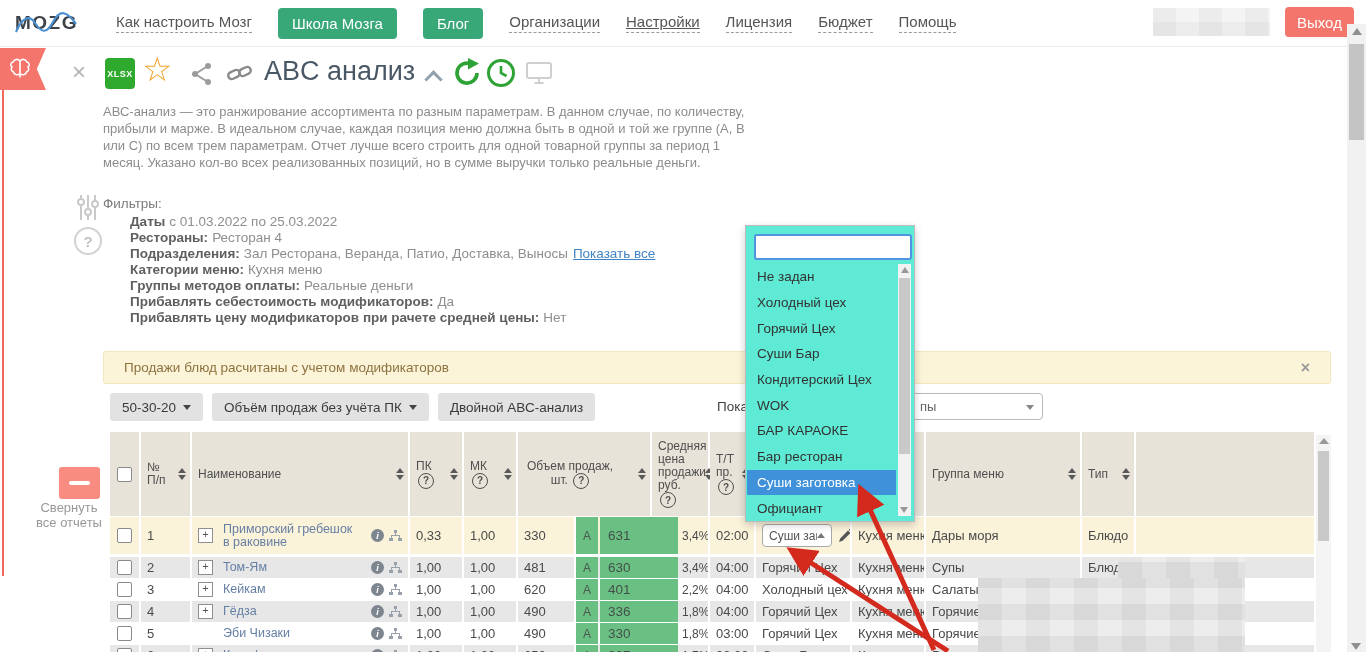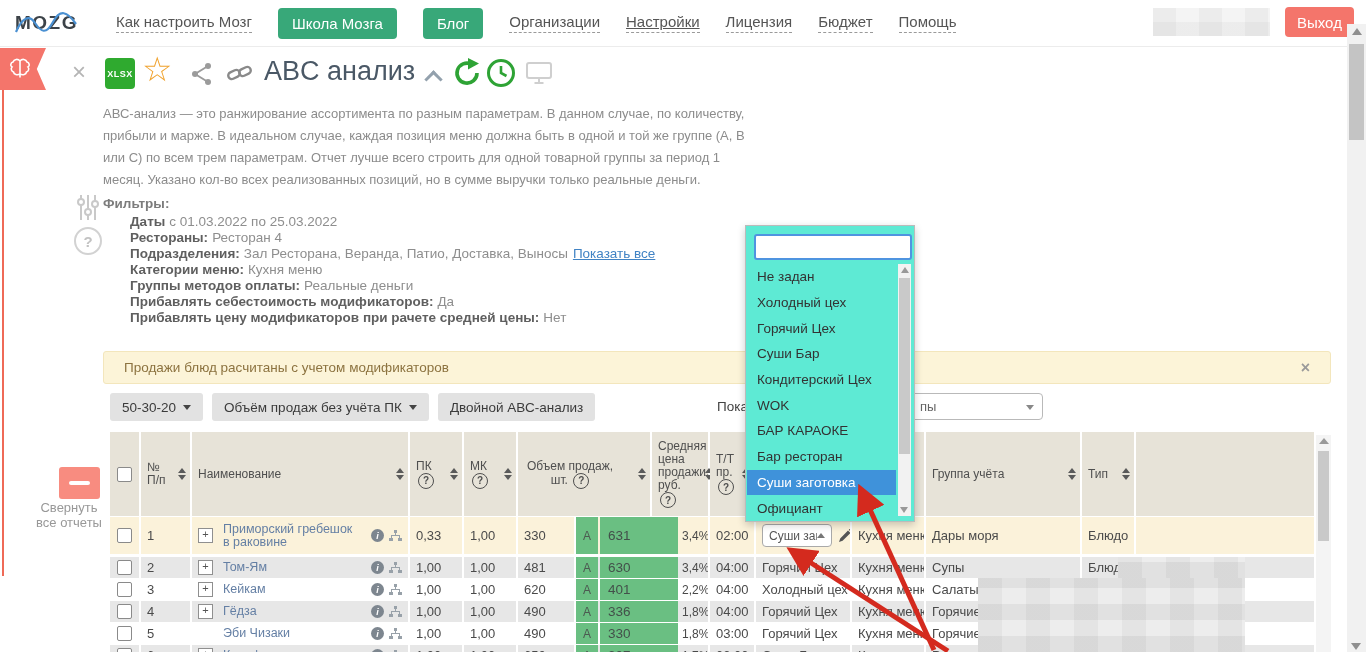--- a/index.html
+++ b/index.html
@@ -31,23 +31,23 @@
   .brain-tab svg{margin-left:8px;}
   .leftline{position:absolute;left:2px;top:90px;width:2px;height:486px;background:#ef6a57;}
   .close-x{position:absolute;left:72px;top:58px;font-size:24px;color:#b5b5b5;}
   .icn{position:absolute;}
   .xlsx{left:105px;top:58px;width:30px;height:31px;background:#2faa2f;border-radius:4px;color:#fff;
     font-size:9px;font-weight:bold;display:flex;align-items:center;justify-content:center;letter-spacing:.5px;}
   .star{left:142px;top:52px;font-size:34px;color:#f0a32f;line-height:34px;}
   .rtitle{position:absolute;left:264px;top:56px;font-size:27px;color:#4a5866;}
   .chev{position:absolute;left:427px;top:73px;width:10px;height:10px;border-top:3px solid #93a1ad;border-left:3px solid #93a1ad;transform:rotate(45deg);}
   
-  .desc{position:absolute;left:103px;top:103px;width:652px;font-size:13px;line-height:22px;color:#8c8c8c;}
-  
-  .f-title{position:absolute;left:103px;top:196px;font-size:13.5px;color:#7c7c7c;font-weight:bold;}
+  .desc{position:absolute;left:103px;top:103px;width:652px;font-size:13px;line-height:17px;color:#8c8c8c;}
+  
+  .f-title{position:absolute;left:103px;top:196px;font-size:13.5px;color:#7c7c7c;}
   .f-list{position:absolute;left:103px;top:214px;font-size:13.5px;line-height:16px;margin-left:27px;}
   .f-row > *{display:inline;}
   .f-lab{font-weight:bold;color:#5f5f5f;}
   .f-val{color:#8e8e8e;margin-left:4px;}
   .f-link{color:#4183c4;text-decoration:underline;margin-left:5px;cursor:pointer;}
   .sliders-icon{position:absolute;left:77px;top:194px;}
   .qcircle{position:absolute;left:74px;top:227px;width:24px;height:24px;border:2px solid #d2d2d2;border-radius:50%;
     color:#c2c2c2;font-size:15px;font-weight:bold;display:flex;align-items:center;justify-content:center;}
   
   .notice{position:absolute;left:103px;top:351px;width:1228px;height:33px;background:#fcf4d8;border:1px solid #f3e6bc;
@@ -291,21 +291,21 @@
       <div class="hcell c7">
           <span class="hwrap" style="width:26px;"><span>Т/Т пр.</span> <span class="qm">?</span></span>
           <span class="sort">
             <i class="up"></i>
             <i class="down"></i>
           </span>
         </div>
       <div class="hcell c8"></div>
       <div class="hcell c9"></div>
       <div class="hcell c10">
-          <span class="hwrap">Группа учёта</span>
+          <span class="hwrap">Группа меню</span>
           <span class="sort">
             <i class="up"></i>
             <i class="down"></i>
           </span>
         </div>
       <div class="hcell c11">
           <span class="hwrap">Тип</span>
           <span class="sort">
             <i class="up"></i>
             <i class="down"></i>

